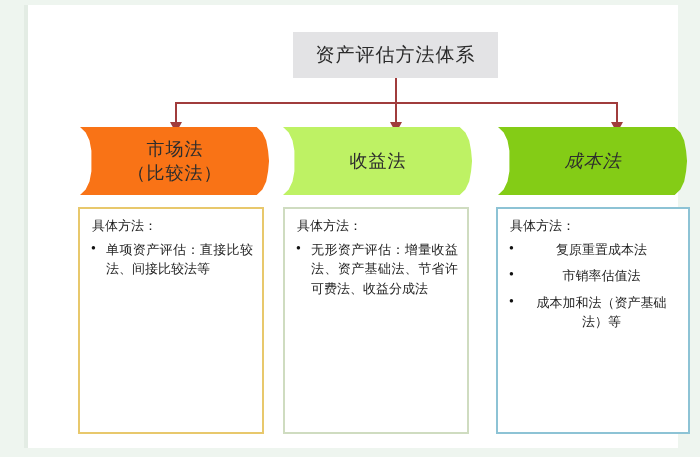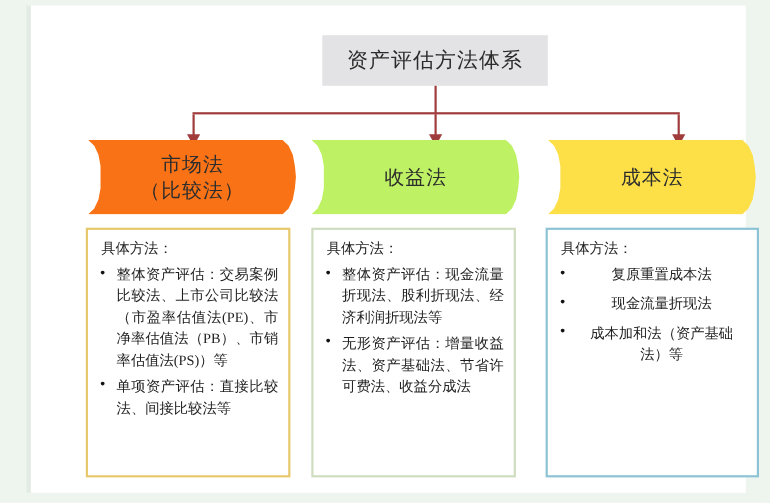--- a/index.html
+++ b/index.html
@@ -78,21 +78,21 @@
       93% 100%, 96% 92%, 98% 80%, 99% 65%, 99.5% 50%, 99% 35%, 98% 20%, 96% 8%, 93% 0%
     );
   }
   .ribbon .rb-label{
     font-size:18px;color:#2d2d2d;line-height:1.35;
     letter-spacing:1px;
   }
   .ribbon .rb-label .l2{display:block;}
   .ribbon-1{left:52px;width:190px;background:#f97316;}
   .ribbon-2{left:255px;width:190px;background:#bef264;}
-  .ribbon-3{left:470px;width:190px;background:#fde047;}
+  .ribbon-3{left:470px;width:190px;background:#84cc16;font-style:italic;}
 
   
   .detail-box{
     position:absolute;
     top:202px;
     height:227px;
     background:#ffffff;
     box-sizing:border-box;
     padding:9px 9px 6px 10px;
   }
@@ -163,36 +163,34 @@
 
     <div class="ribbon ribbon-3">
       <span class="rb-label">
         <span>成本法</span>
       </span>
     </div>
 
     <div class="detail-box box-1">
       <div class="box-head">具体方法：</div>
       <ul class="box-list">
-        <li>整体资产评估：交易案例比较法、上市公司比较法（市盈率估值法(PE)、市净率估值法（PB）、市销率估值法(PS)）等</li>
         <li>单项资产评估：直接比较法、间接比较法等</li>
       </ul>
     </div>
 
     <div class="detail-box box-2">
       <div class="box-head">具体方法：</div>
       <ul class="box-list">
-        <li>整体资产评估：现金流量折现法、股利折现法、经济利润折现法等</li>
         <li>无形资产评估：增量收益法、资产基础法、节省许可费法、收益分成法</li>
       </ul>
     </div>
 
     <div class="detail-box box-3">
       <div class="box-head">具体方法：</div>
       <ul class="box-list">
         <li>复原重置成本法</li>
-        <li>现金流量折现法</li>
+        <li>市销率估值法</li>
         <li>成本加和法（资产基础法）等</li>
       </ul>
     </div>
 
   </div>
 </div>
 
 </body></html>

